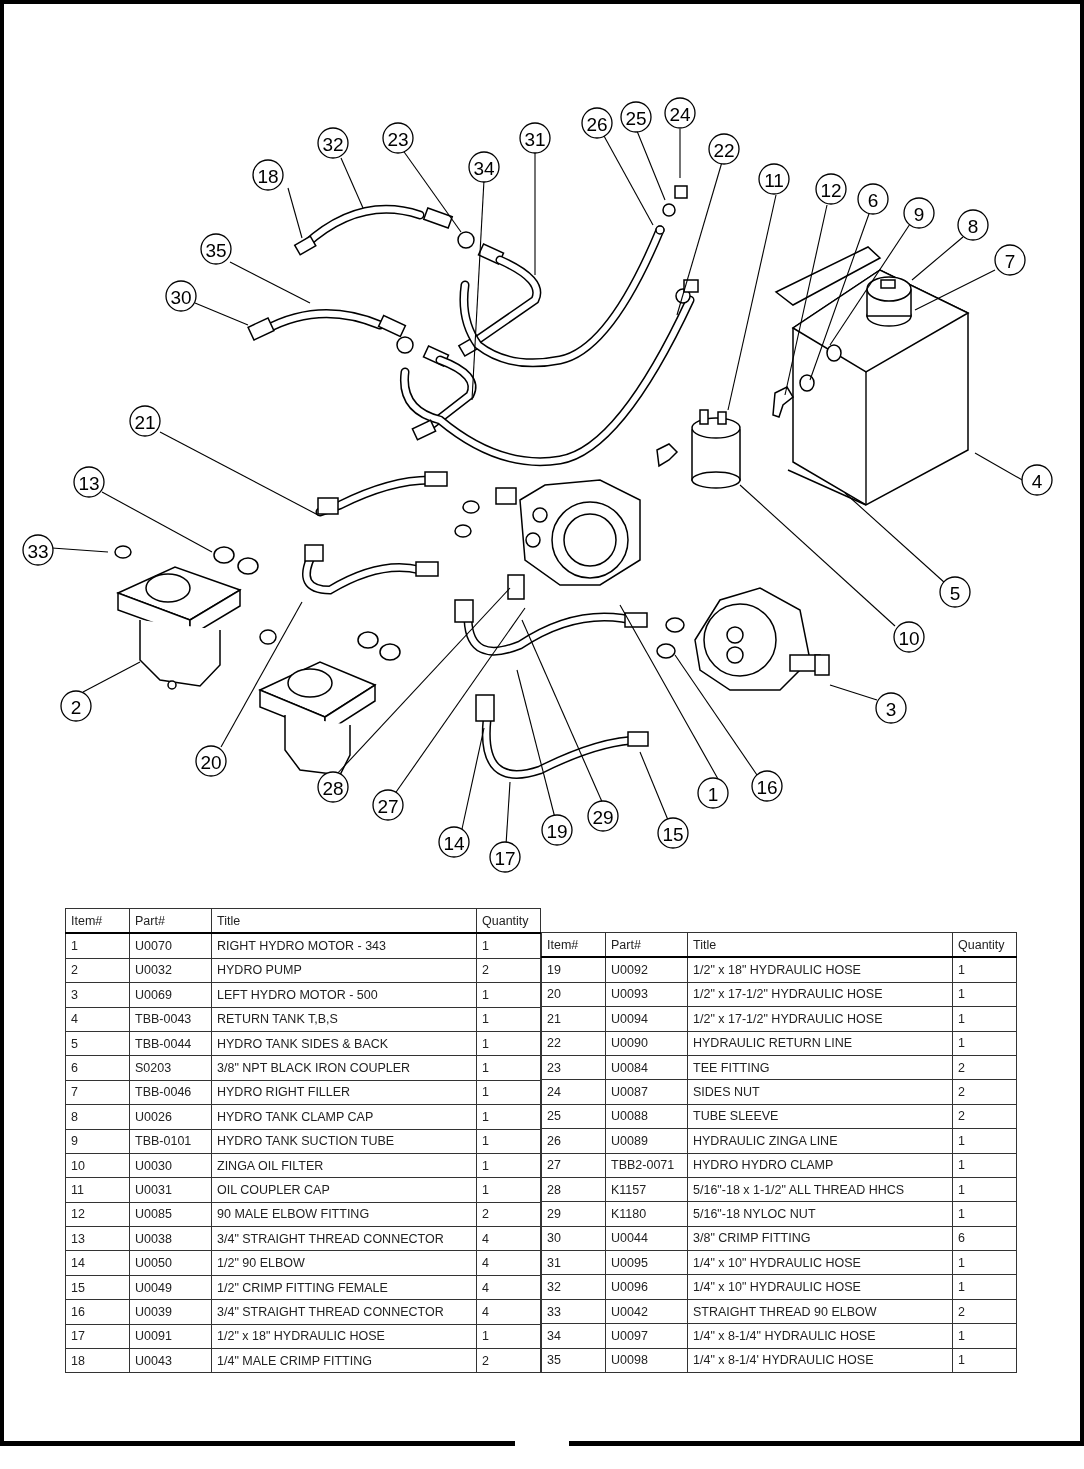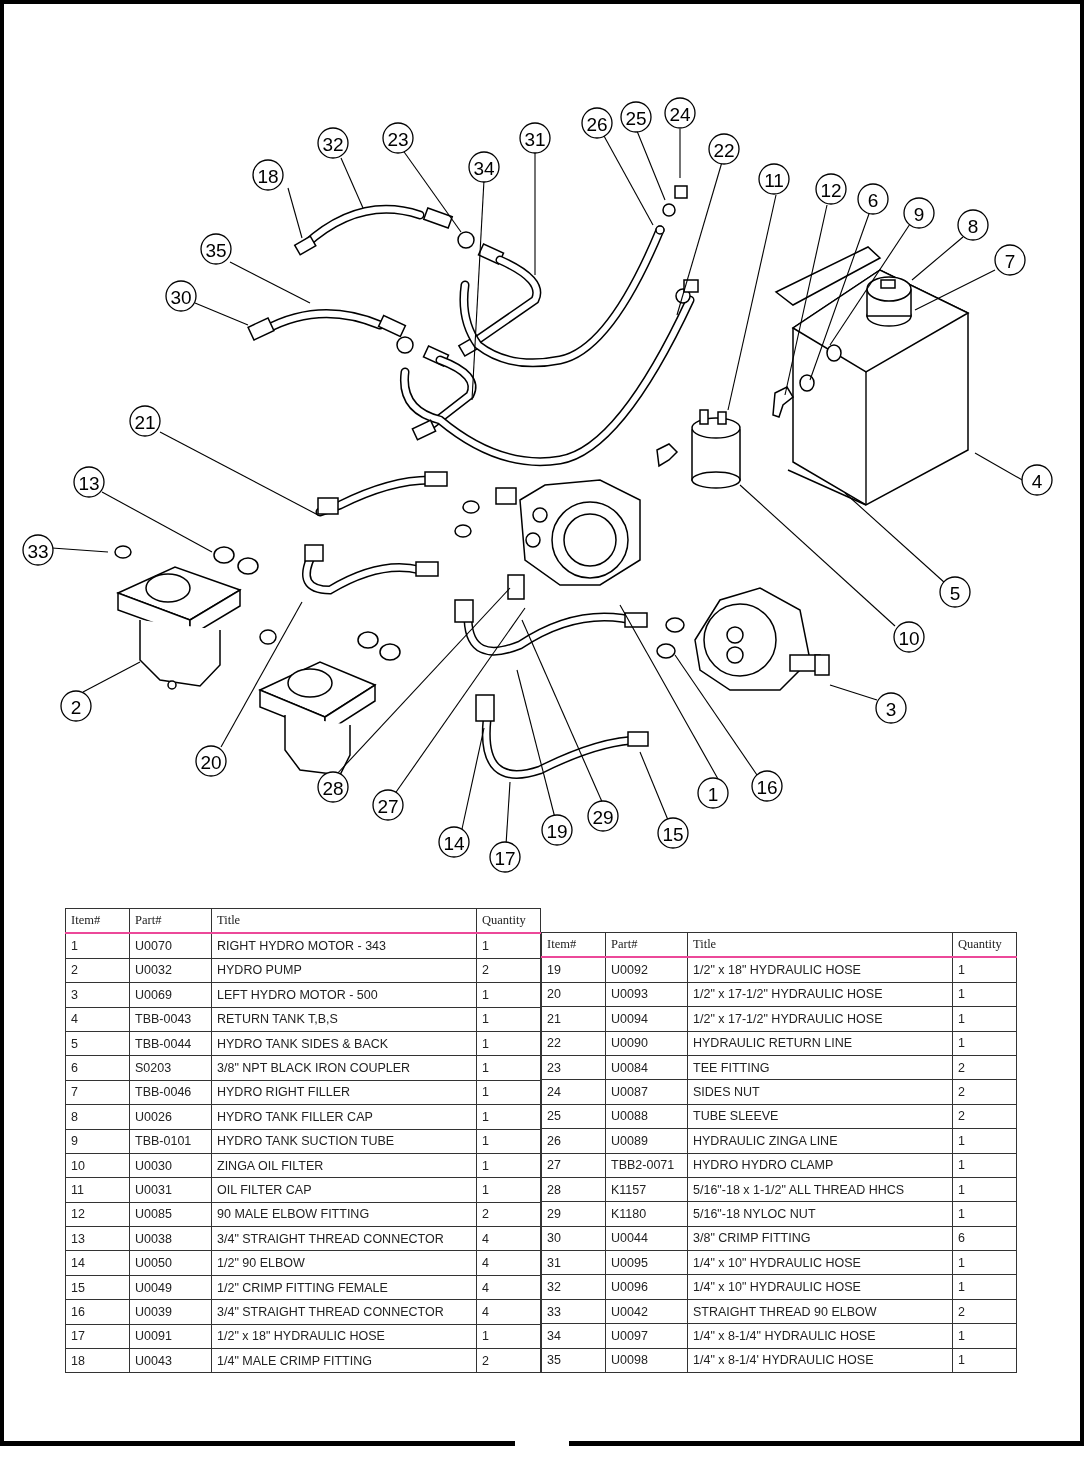--- a/index.html
+++ b/index.html
@@ -16,21 +16,21 @@
   .callout text { font-family: "Liberation Sans", sans-serif; font-size: 19px; fill: #000; text-anchor: middle; dominant-baseline: central; }
   .leader { stroke: #000; stroke-width: 1.1; fill: none; }
   .part { fill: #fff; stroke: #000; stroke-width: 1.5; }
   .hose { fill: none; stroke: #000; stroke-width: 9; stroke-linecap: round; }
   .hose-in { fill: none; stroke: #fff; stroke-width: 6; stroke-linecap: round; }
   .thin { fill: none; stroke: #000; stroke-width: 1.4; }
 
   table.bom { position: absolute; border-collapse: collapse; font-size: 12.5px; }
   table.bom td, table.bom th { border: 1.2px solid #333; height: 23.4px; padding: 0 0 0 5px;
     text-align: left; font-weight: normal; white-space: nowrap; color: #222; }
-  table.bom th { border-bottom: 2px solid #ec4899; font-family: Liberation Serif, serif; }
+  table.bom th { border-bottom: 2px solid #000000; }
   #bom-left { left: 65px; top: 908px; }
   #bom-right { left: 541px; top: 932px; }
   #bom-left col.c1 { width: 64px; } #bom-left col.c2 { width: 82px; }
   #bom-left col.c3 { width: 265px; } #bom-left col.c4 { width: 64px; }
   #bom-right col.c1 { width: 64px; } #bom-right col.c2 { width: 82px; }
   #bom-right col.c3 { width: 265px; } #bom-right col.c4 { width: 64px; }
 </style>
 </head>
 <body>
 
@@ -398,39 +398,39 @@
       </tr>
       <tr>
         <td>7</td>
         <td>TBB-0046</td>
         <td>HYDRO RIGHT FILLER</td>
         <td>1</td>
       </tr>
       <tr>
         <td>8</td>
         <td>U0026</td>
-        <td>HYDRO TANK FILLER CAP</td>
+        <td>HYDRO TANK CLAMP CAP</td>
         <td>1</td>
       </tr>
       <tr>
         <td>9</td>
         <td>TBB-0101</td>
         <td>HYDRO TANK SUCTION TUBE</td>
         <td>1</td>
       </tr>
       <tr>
         <td>10</td>
         <td>U0030</td>
         <td>ZINGA OIL FILTER</td>
         <td>1</td>
       </tr>
       <tr>
         <td>11</td>
         <td>U0031</td>
-        <td>OIL FILTER CAP</td>
+        <td>OIL COUPLER CAP</td>
         <td>1</td>
       </tr>
       <tr>
         <td>12</td>
         <td>U0085</td>
         <td>90 MALE ELBOW FITTING</td>
         <td>2</td>
       </tr>
       <tr>
         <td>13</td>

